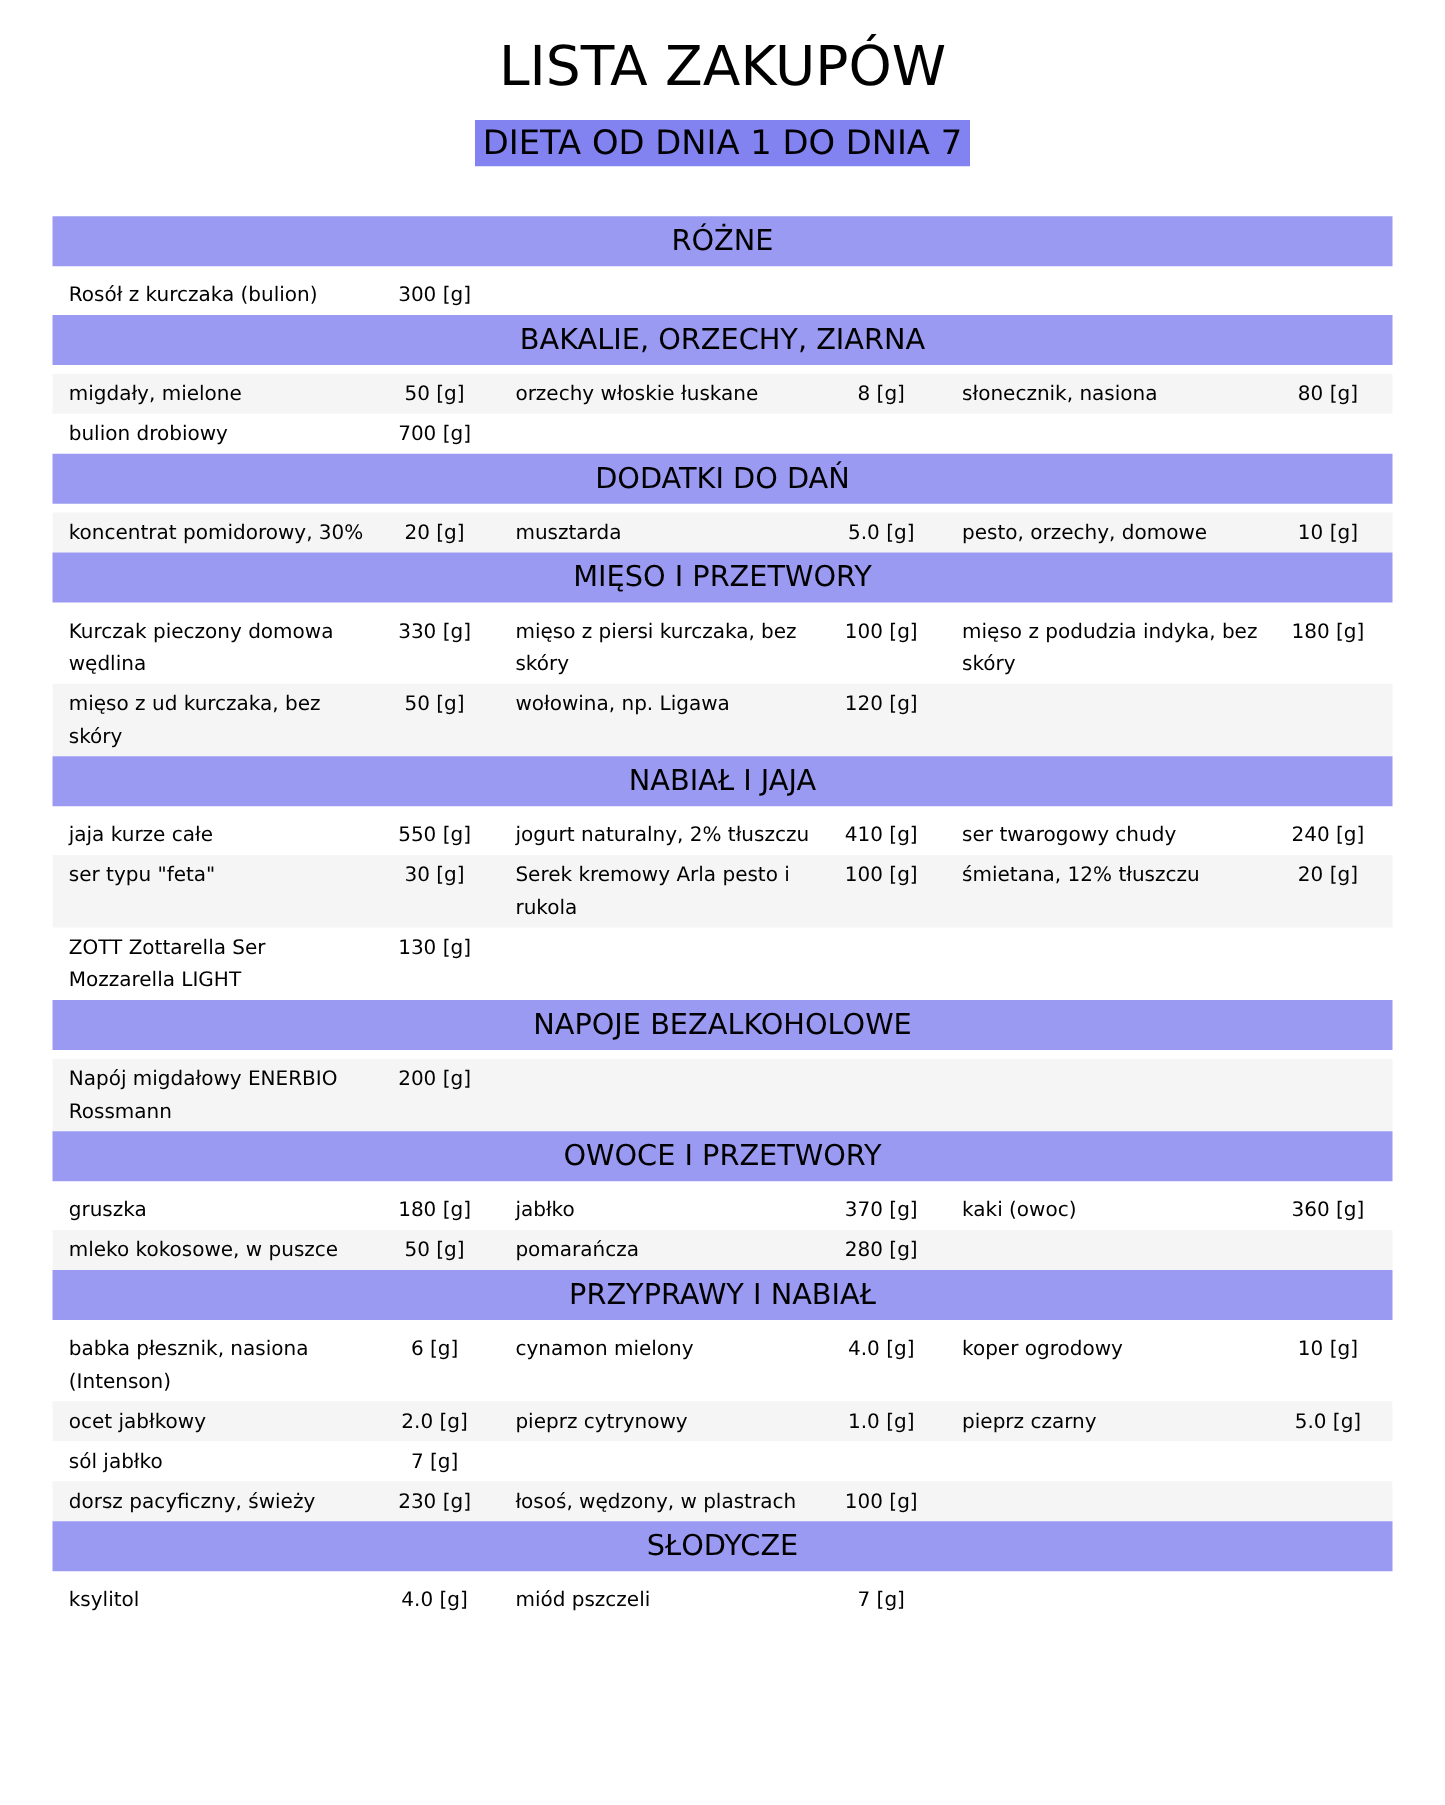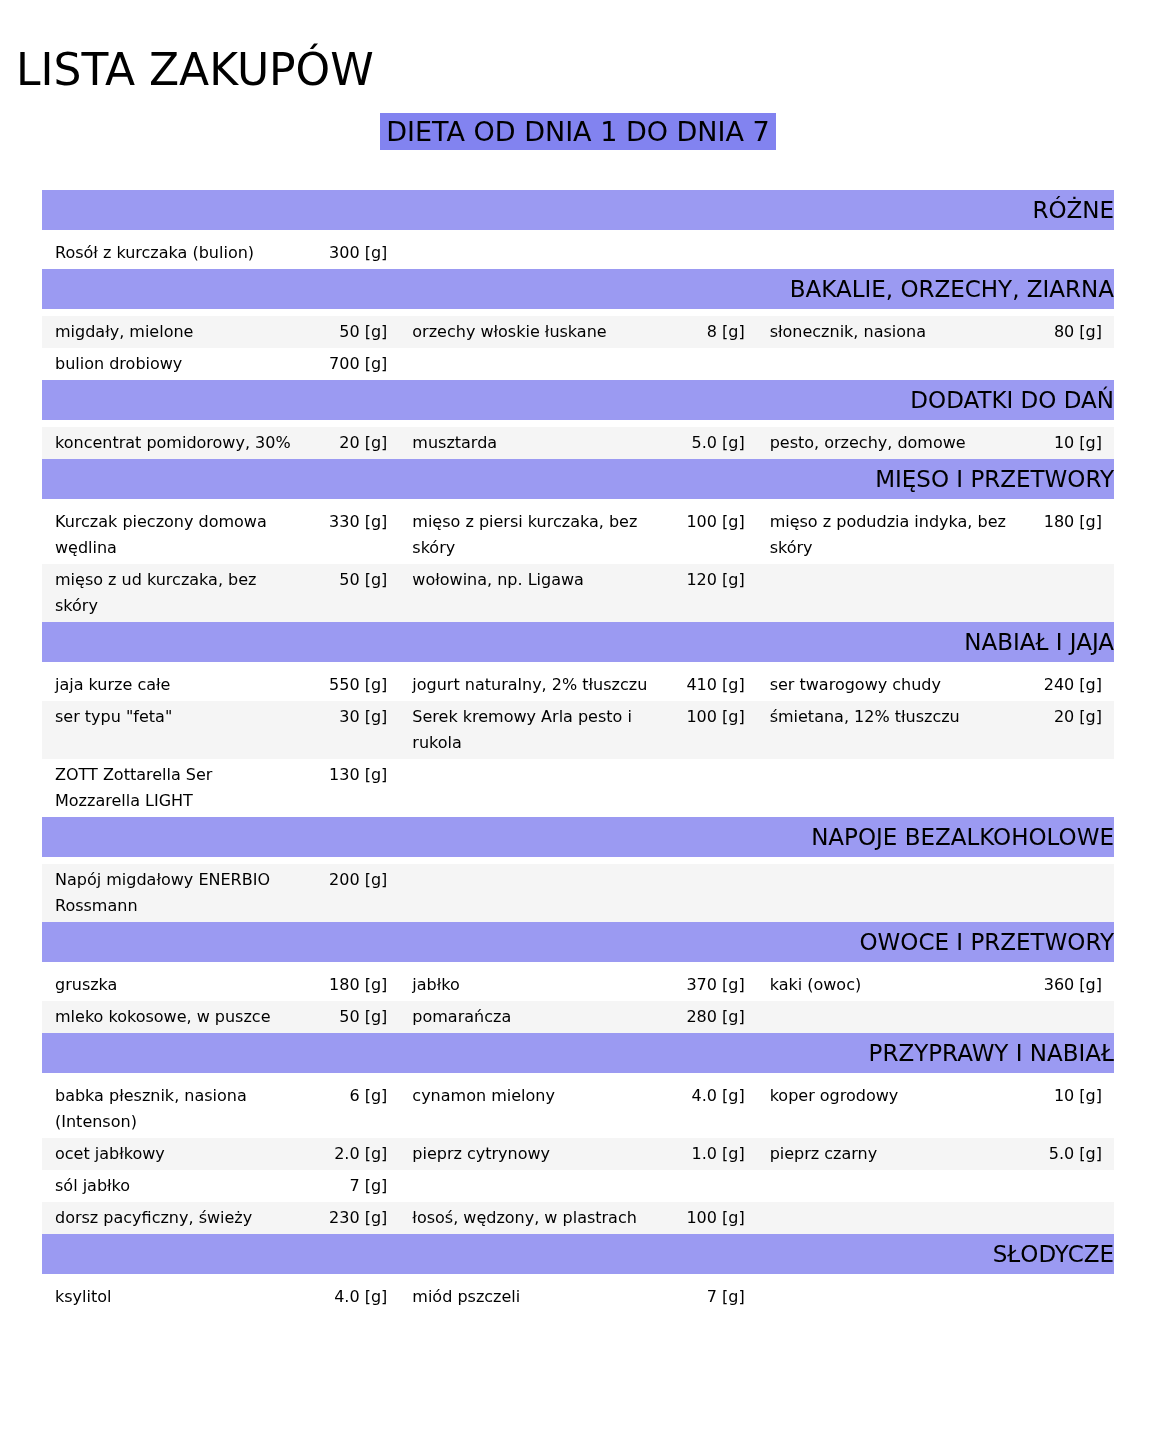--- a/index.html
+++ b/index.html
@@ -9,40 +9,40 @@
     --text:#000000;
   }
   html,body{margin:0;padding:0;}
   body{
     width:1156px;height:1444px;background:#ffffff;color:var(--text);
     font-family:"DejaVu Sans","Liberation Sans",sans-serif;
     overflow:hidden;
   }
   .page{padding-top:26px;}
   .title{
-    font-size:44px;font-weight:400;text-align:left;margin:16px;line-height:1.25;
+    font-size:44px;font-weight:400;text-align:center;margin:0;line-height:1.25;
   }
   .subtitle-row{text-align:center;margin-top:15px;}
   .subtitle{
     display:inline-block;background:var(--subtitle-bg);
     font-size:27px;line-height:37px;padding:0 6px;
   }
   .list{width:1072px;margin:40px auto 0 auto;}
   .section-header{
     background:var(--header-bg);height:40px;line-height:40px;
-    text-align:right;font-size:23px;margin:0 0 7px 0;
+    text-align:center;font-size:23px;margin:0 0 7px 0;
   }
   .row{display:grid;grid-template-columns:repeat(3,1fr);}
   .row.alt{background:var(--row-alt-bg);}
   .item-cell{display:flex;align-items:flex-start;padding:3px 12px 3px 13px;}
   .item-name{
     flex:0 1 245px;font-size:16px;line-height:26px;
   }
   .item-qty{
-    flex:1 0 auto;text-align:right;font-size:16px;line-height:26px;
+    flex:1 0 auto;text-align:center;font-size:16px;line-height:26px;
     white-space:nowrap;margin-left:8px;
   }
 </style>
 </head>
 <body>
 
 <div class="page">
   <h1 class="title">LISTA ZAKUPÓW</h1>
   <div class="subtitle-row">
     <span class="subtitle">DIETA OD DNIA 1 DO DNIA 7</span>

